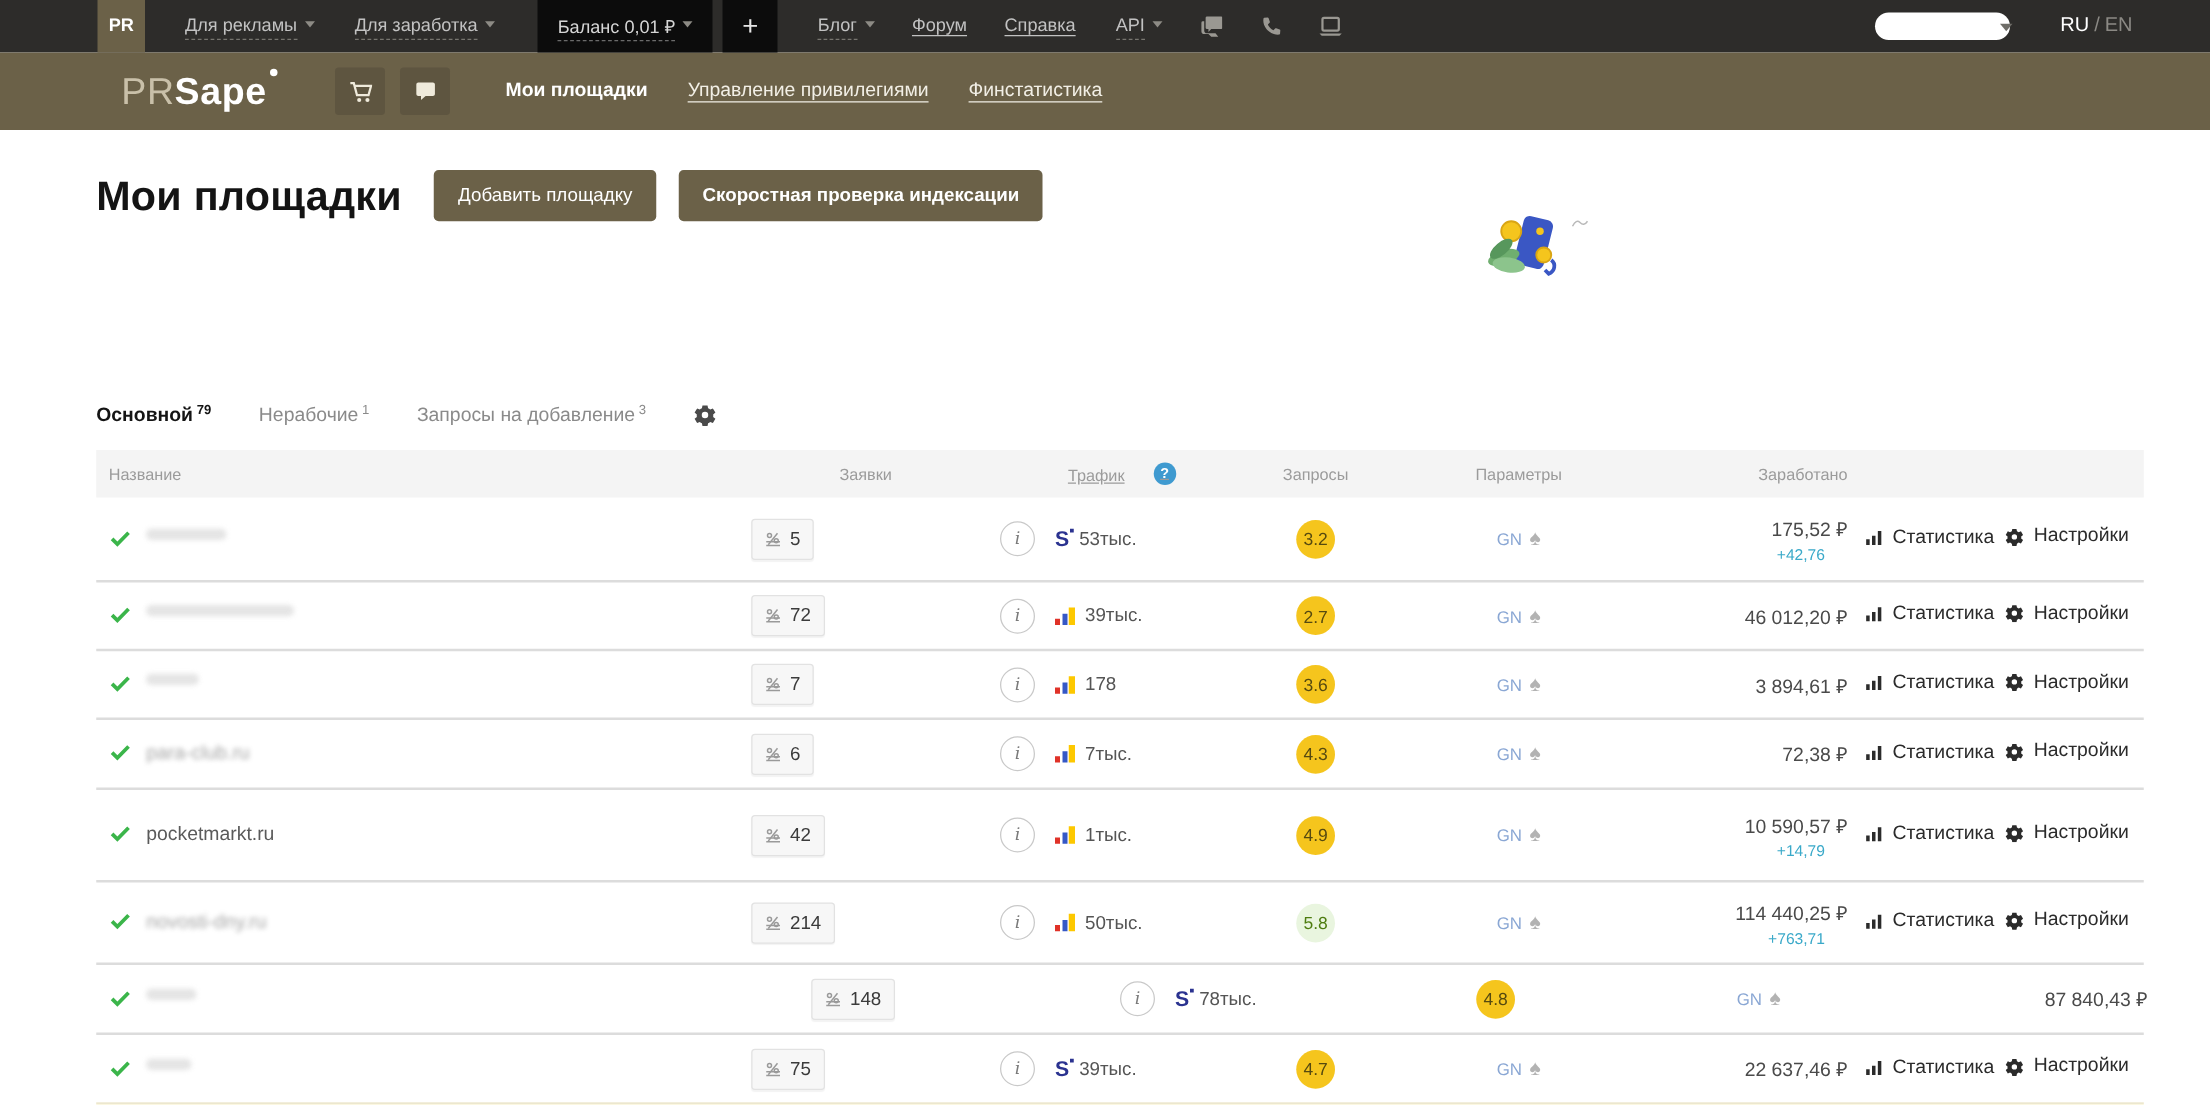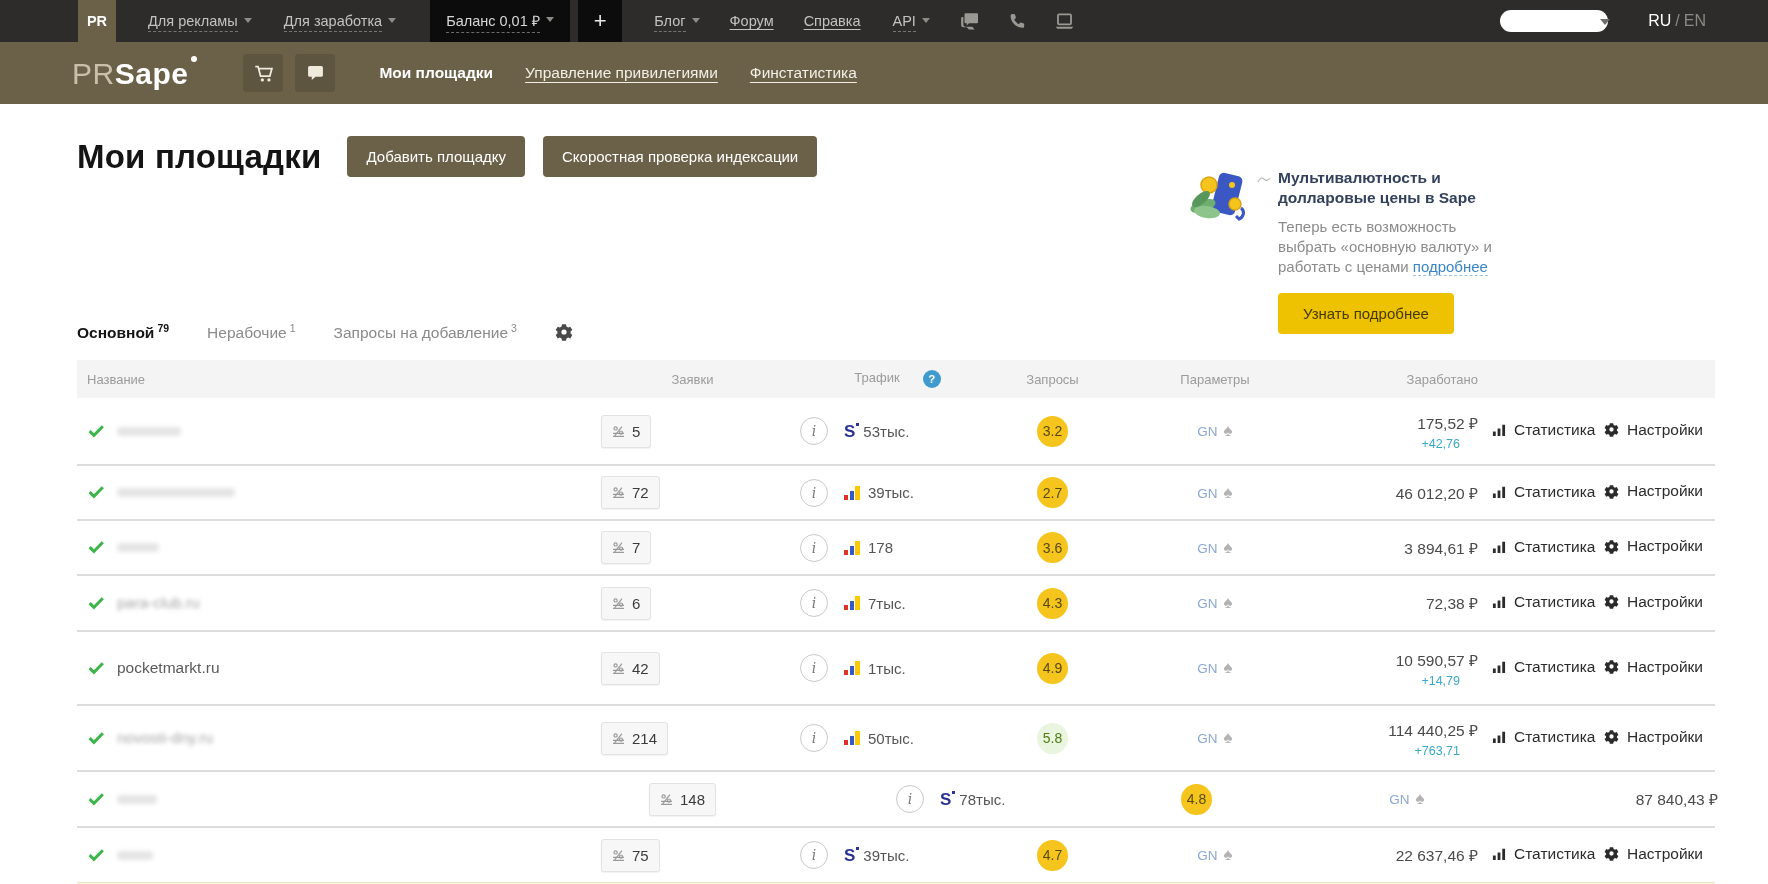--- a/index.html
+++ b/index.html
@@ -24,39 +24,39 @@
   .tb-spacer { flex:1; }
   .user-pill { width:108px; height:22px; border-radius:11px; background:#fff; }
   .pill-caret { width:0;height:0;border:5px solid transparent;border-top:6px solid #6f6d68; margin-left:-8px; margin-top:6px;}
   .lang { margin-left:38px; margin-right:62px; font-size:16px; white-space:nowrap; }
   .lang .ru { color:#fff; }
   .lang .sep { color:#8b8984; margin:0 4px; }
   .lang .en { color:#8b8984; }
 
   
   .brandbar { height:62px; background:#6b6148; display:flex; align-items:center; }
-  .logo { margin-left:72px; font-size:30px; letter-spacing:.5px; cursor:pointer; white-space:nowrap; }
+  .logo { margin-left:97px; font-size:30px; letter-spacing:.5px; cursor:pointer; white-space:nowrap; }
   .logo .pr { color:#c9c0a9; font-weight:400; }
   .logo .sape { color:#fff; font-weight:700; }
   .logo .dot { display:inline-block; width:6px; height:6px; border-radius:50%; background:#fff;
                vertical-align:22px; margin-left:3px; }
   .brandbtn { width:40px; height:38px; border-radius:3px; background:#5e5540; margin-left:12px;
               display:flex; align-items:center; justify-content:center; color:#efeadb; cursor:pointer; }
   .brandbtn.first { margin-left:46px; }
   .bnav { margin-left:44px; display:flex; align-items:center; gap:32px; font-size:15.5px; }
   .bnav .active { color:#fff; font-weight:bold; }
   .bnav .blink { color:#f2efe6; text-decoration:underline; text-underline-offset:4px; cursor:pointer; }
 
   
   .content { position:relative; width:1768px; height:780px; }
   .title-row { position:absolute; left:77px; top:32px; display:flex; align-items:center; }
   h1 { font-size:33px; font-weight:bold; color:#141414; letter-spacing:.2px; }
   .obtn { margin-left:26px; background:#6b6148; color:#fff; font-size:15px; border:none; border-radius:4px;
           padding:12px 19px; cursor:pointer; white-space:nowrap; }
-  .obtn + .obtn { margin-left:18px; }
+  .obtn + .obtn { margin-left:18px;font-weight:bold; }
 
   
   .promo { position:absolute; left:1185px; top:64px; width:350px; display:grid; grid-template-columns:93px 1fr; }
   .promo-art { width:64px; height:64px; position:relative; }
   .mini-squiggle { position:absolute; left:72px; top:2px; color:#b9b9b9; }
   .promo-title { font-size:15.5px; font-weight:bold; color:#33415c; line-height:1.3; width:220px; }
   .promo-text { margin-top:9px; font-size:15px; color:#8b8b8b; line-height:1.32; width:232px; }
   .promo-link { color:#3a85c6; border-bottom:1px dashed #9cc2e2; cursor:pointer; }
   .promo-btn { margin-top:16px; background:#eec200; color:#443a00; border:none; border-radius:4px;
                font-size:15px; padding:12px 25px; cursor:pointer; }
@@ -66,30 +66,30 @@
   .tab { color:#8a8a8a; cursor:pointer; margin-right:38px; white-space:nowrap; }
   .tab.active { color:#141414; font-weight:bold; }
   .tab sup { font-size:10.5px; margin-left:3px; }
   .tabs-gear { color:#4a4a4a; cursor:pointer; display:flex; }
 
   
   .table { position:absolute; left:77px; top:256px; width:1638px; }
   .thead, .trow { display:flex; align-items:center; }
   .thead { height:38px; background:#f4f4f4; color:#9b9b9b; font-size:13px; }
   .c { flex:none; }
-  .c.name { width:518px; display:flex; align-items:center; padding-left:10px; }
+  .c.name { width:518px; display:flex; padding-left:10px; }
   .c.bids { width:195px; padding-left:6px; }
   .c.traffic { width:215px; display:flex; align-items:center; }
   .c.rating { width:95px; text-align:center; }
   .c.params { width:230px; text-align:center; }
   .c.earned { width:148px; text-align:right; }
   .c.stats { width:112px; padding-left:14px; }
   .c.settings { width:123px; padding-left:14px; }
   .thead .c.bids, .thead .c.traffic { justify-content:center; text-align:center; padding-left:0; }
-  .thead .c.traffic { display:flex; align-items:flex-start; gap:23px; }
+  .thead .c.traffic { display:flex; align-items:flex-end; gap:23px;text-decoration:underline; }
   .qmark { width:18px; height:18px; border-radius:50%; background:#3f9ad0; color:#fff; font-size:11.5px;
            font-weight:bold; display:inline-flex; align-items:center; justify-content:center; cursor:pointer; }
 
   .trow { border-top:2px solid #dcdcdc; }
   .trow.r0 { border-top:none; height:66px; }
   .trow.r1 { height:55px; } .trow.r2 { height:55px; } .trow.r3 { height:56px; }
   .trow.r4 { height:74px; } .trow.r5 { height:66px; } .trow.r6 { height:56px;gap:48px; } .trow.r7 { height:56px; }
   .check { width:17px; height:17px; color:#3bb54a; flex:none; }
   .site { margin-left:13px; font-size:15.5px; color:#5a5a5a; }
   .site.blurry { filter:blur(2px); opacity:.55; }
@@ -259,27 +259,20 @@
 
   <div class="promo">
     <div class="promo-art">
       <svg width="64" height="64" viewBox="0 0 64 64">
           <use href="#sym-promo-art"></use>
         </svg>
       <span class="mini-squiggle"><svg width="14" height="8" viewBox="0 0 14 8">
             <use href="#sym-squiggle"></use>
           </svg></span>
     </div>
-    <div>
-      <div class="promo-title">Мультивалютность и долларовые цены в Sape</div>
-      <div class="promo-text">
-        <span>Теперь есть возможность выбрать «основную валюту» и работать с ценами </span><span class="promo-link">подробнее</span>
-      </div>
-      <button class="promo-btn">Узнать подробнее</button>
-    </div>
   </div>
 
   <div class="tabs">
     <span class="tab active"><span>Основной</span><sup>79</sup></span>
     <span class="tab"><span>Нерабочие</span><sup>1</sup></span>
     <span class="tab"><span>Запросы на добавление</span><sup>3</sup></span>
     <span class="tabs-gear">
         <svg width="18" height="18" viewBox="0 0 16 16">
           <use href="#sym-gear"></use>
         </svg>

